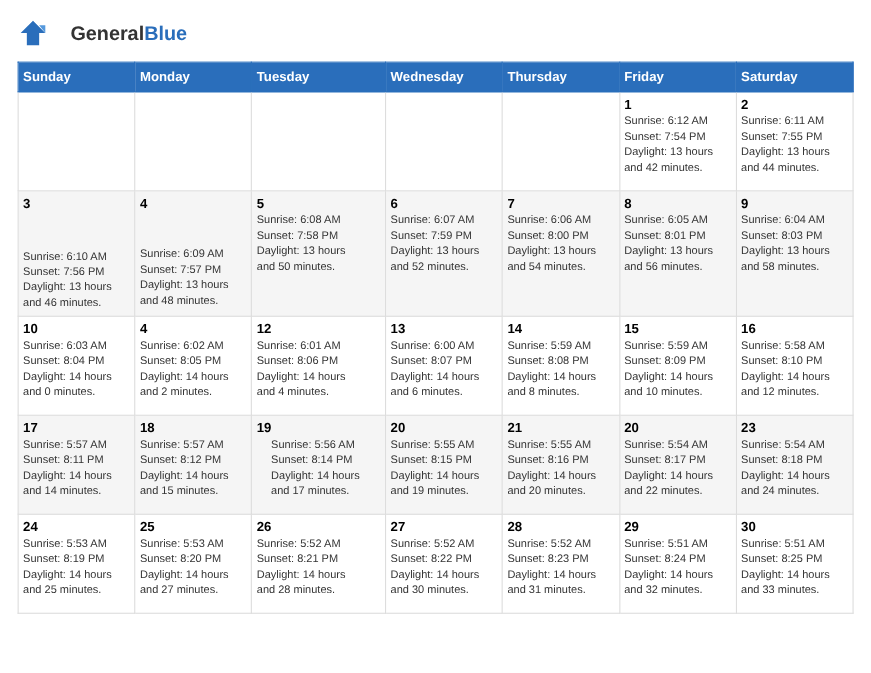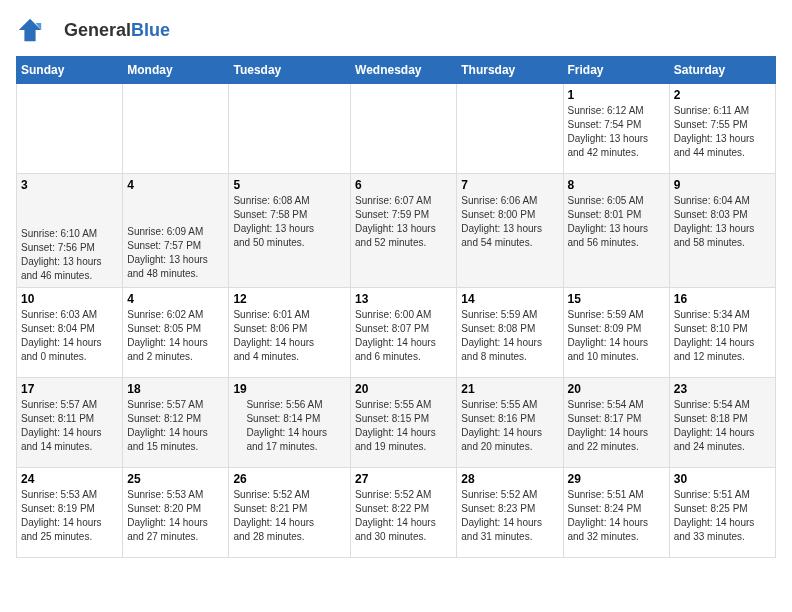--- a/index.html
+++ b/index.html
@@ -220,21 +220,21 @@
         </td>
         <td>
           <span class="day-number">15</span>
           <div class="day-info" style="white-space: pre-line;">Sunrise: 5:59 AM
 Sunset: 8:09 PM
 Daylight: 14 hours
 and 10 minutes.</div>
         </td>
         <td>
           <span class="day-number">16</span>
-          <div class="day-info" style="white-space: pre-line;">Sunrise: 5:34 AM
+          <div class="day-info" style="white-space: pre-line;">Sunrise: 5:58 AM
 Sunset: 8:10 PM
 Daylight: 14 hours
 and 12 minutes.</div>
         </td>
       </tr>
       <tr class="alt-row">
         <td>
           <span class="day-number">17</span>
           <div class="day-info" style="white-space: pre-line;">Sunrise: 5:57 AM
 Sunset: 8:11 PM

